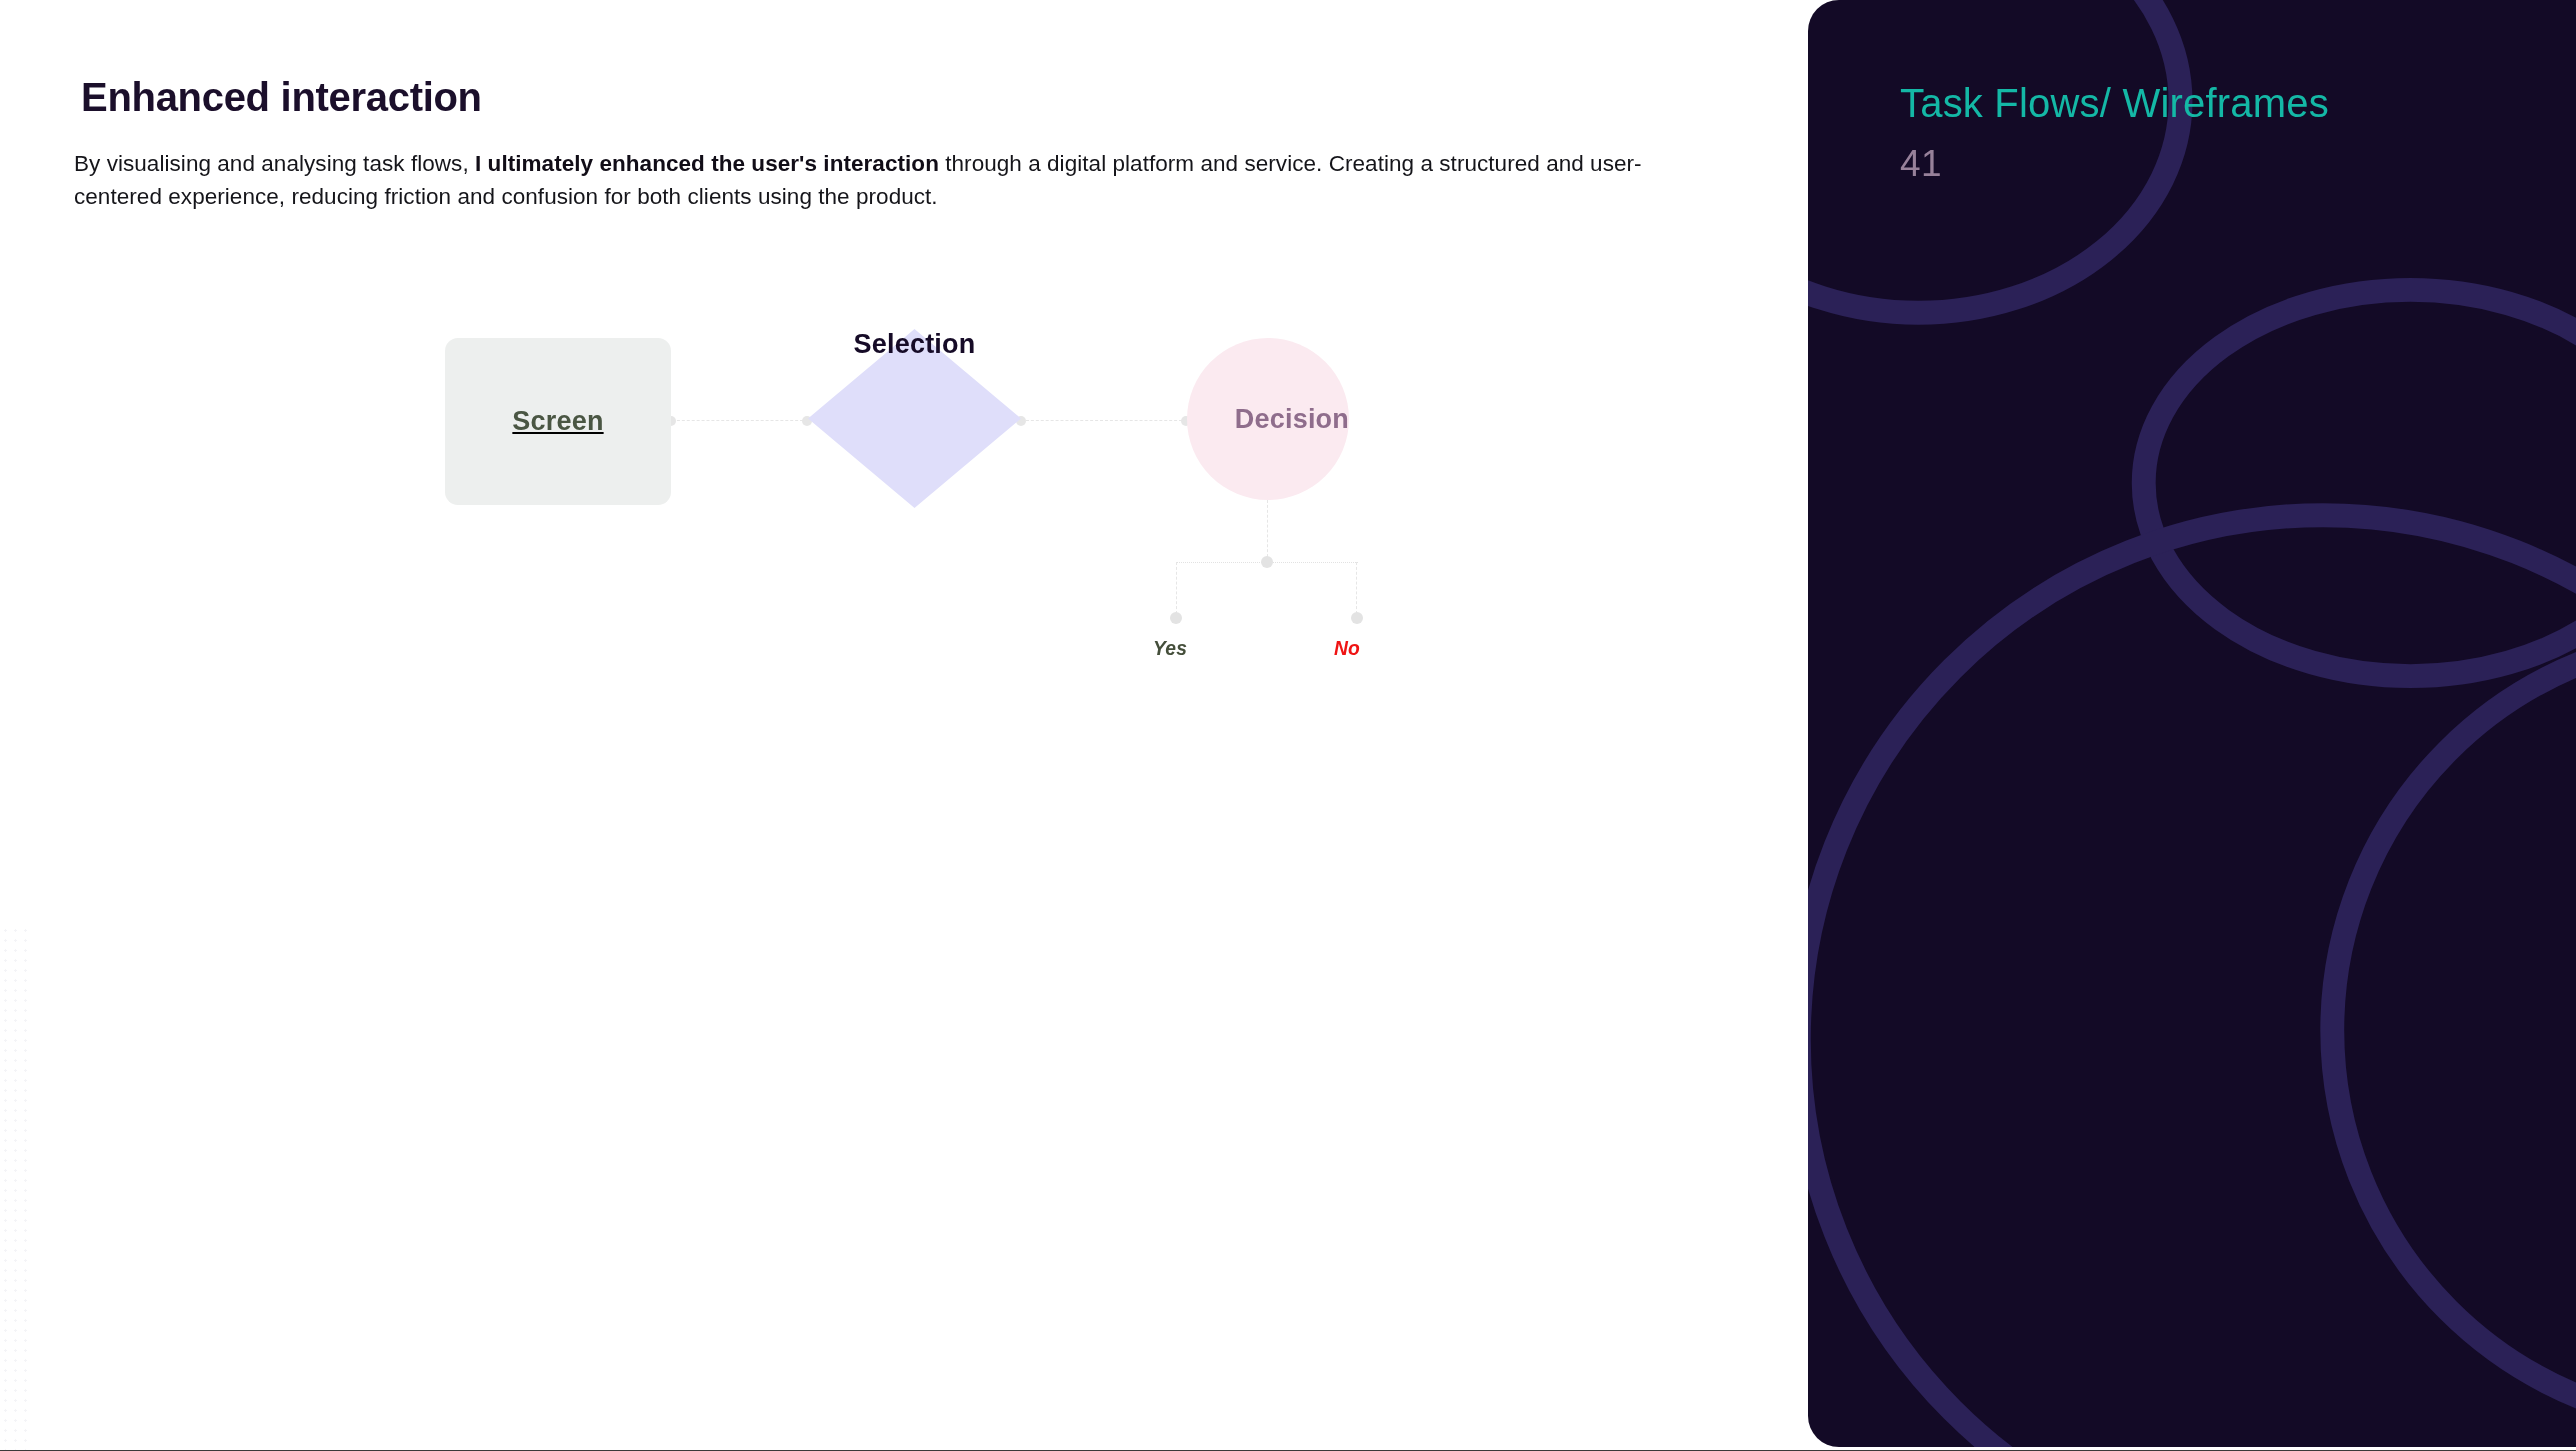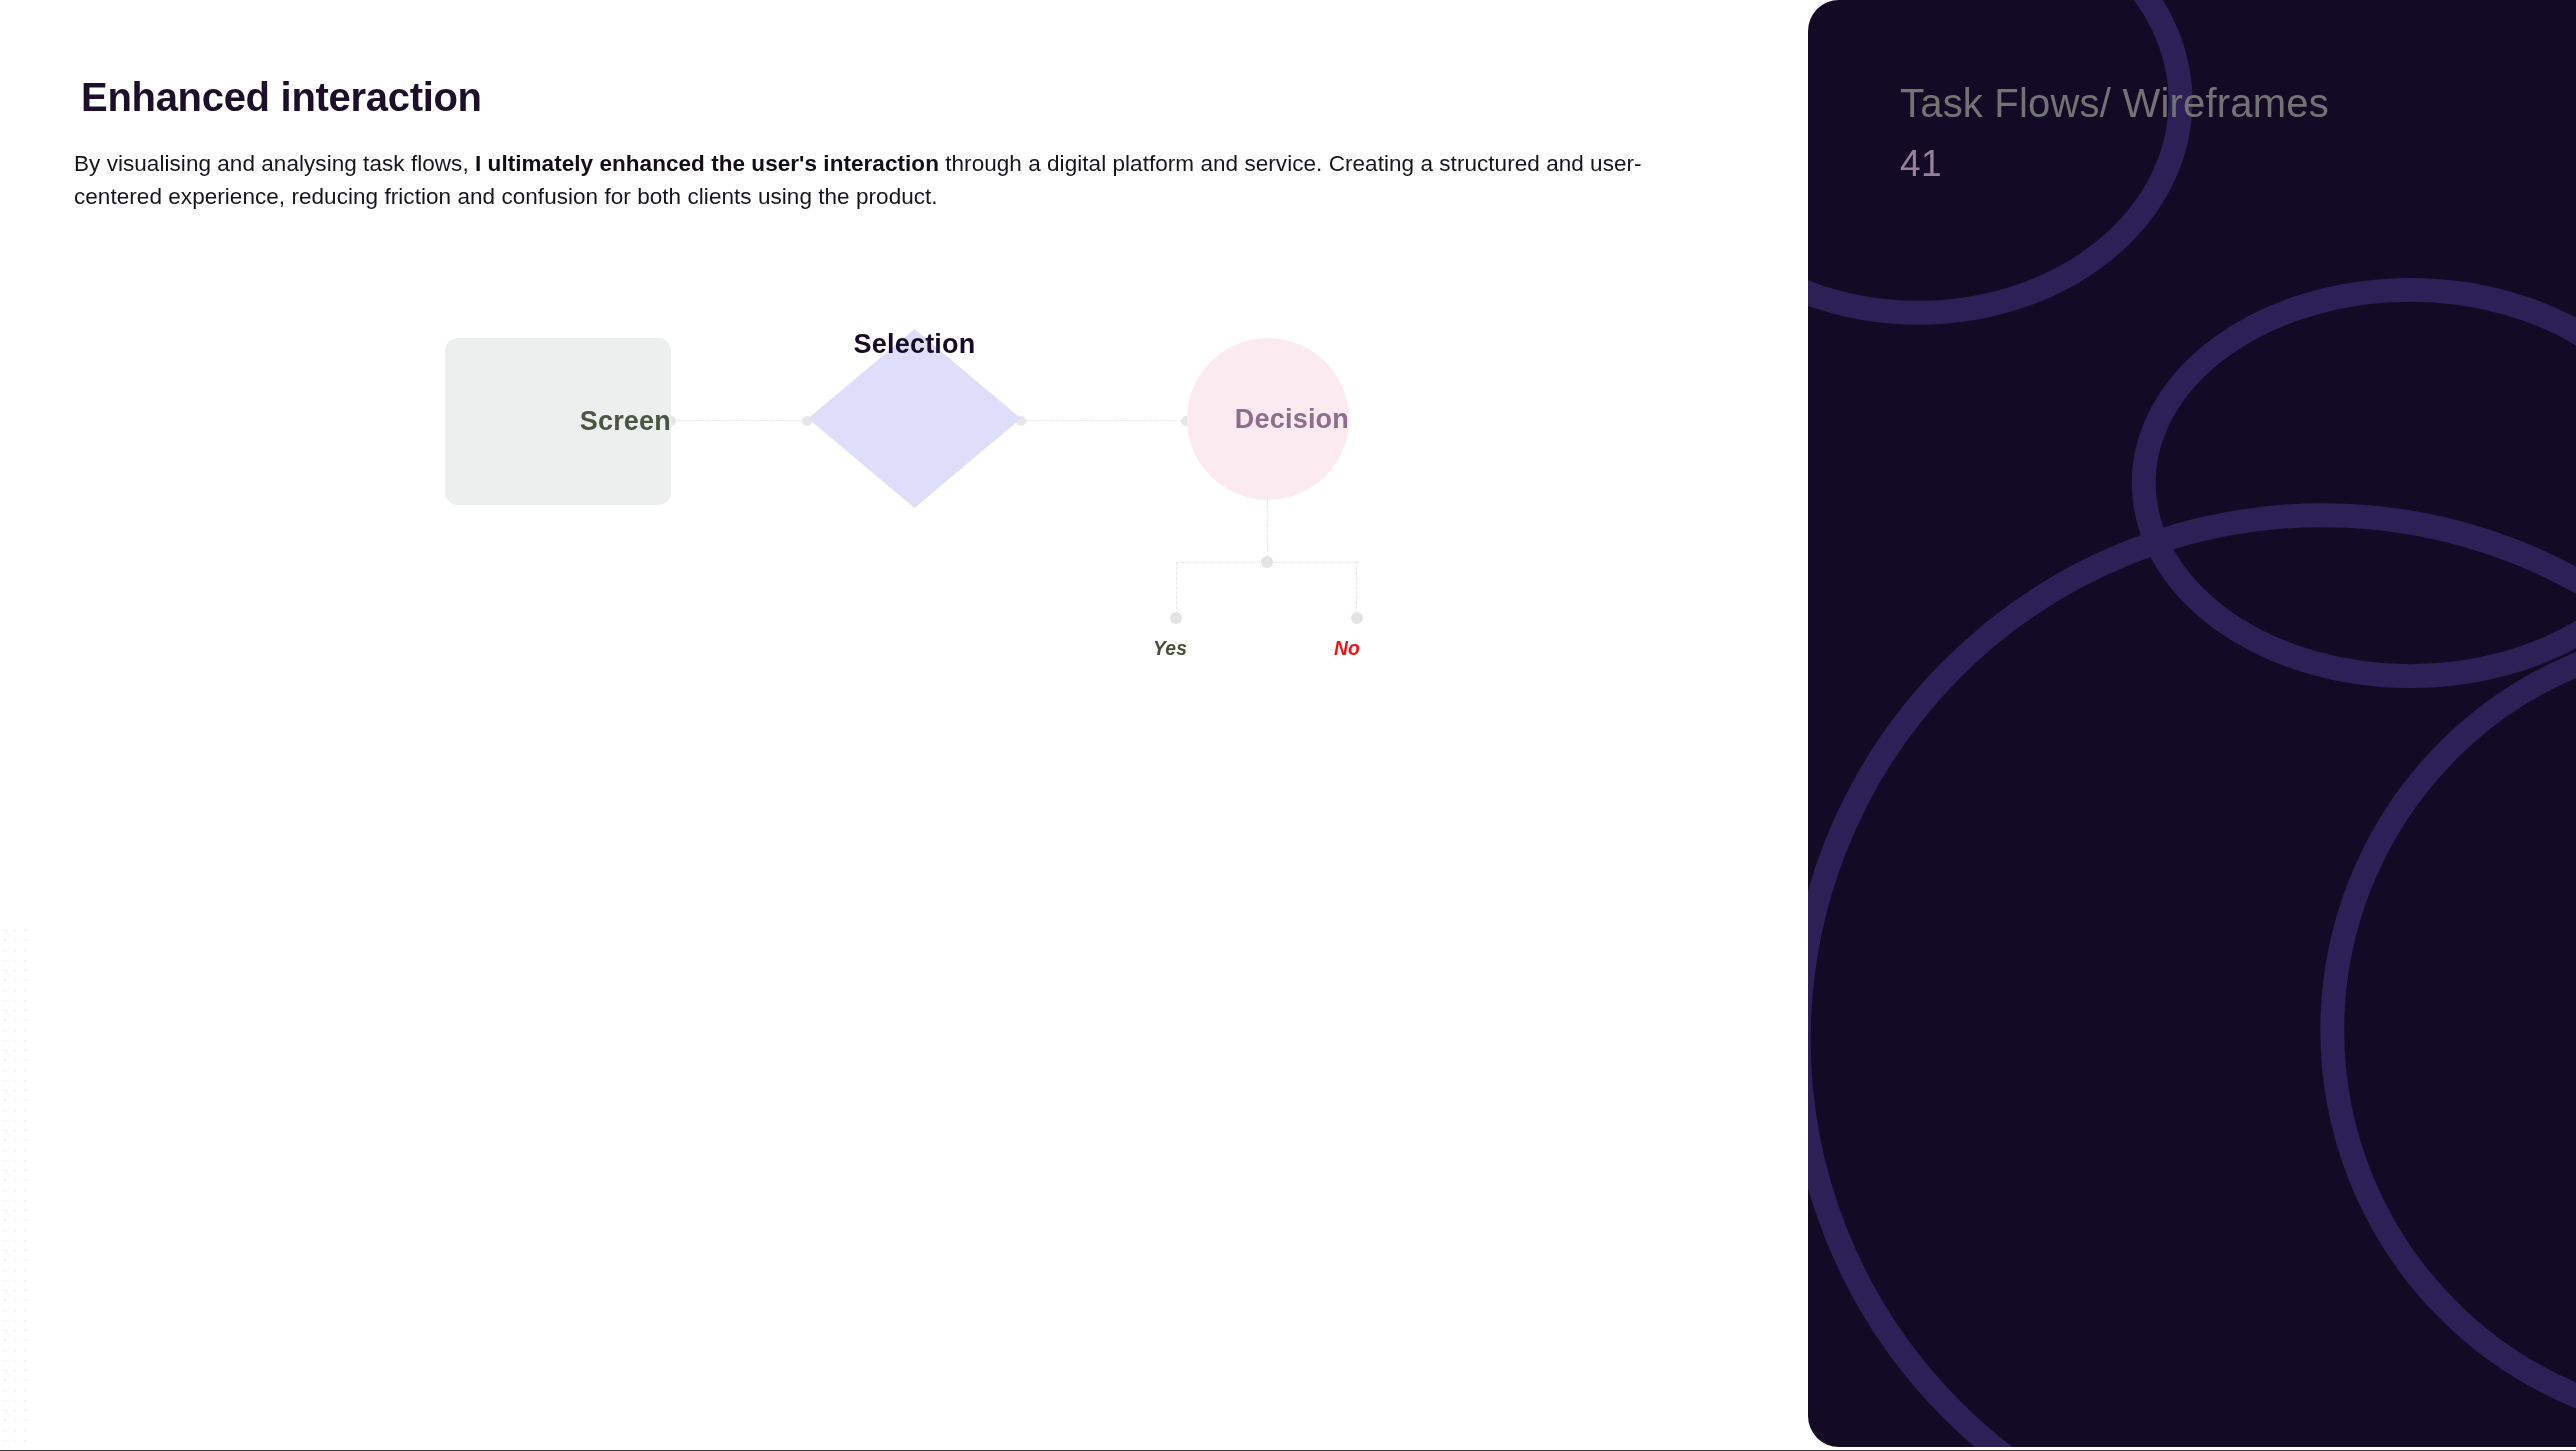--- a/index.html
+++ b/index.html
@@ -54,21 +54,21 @@
   }
 
   .flow-node { position:absolute; pointer-events:auto; }
 
   
   .node-screen {
     left:445px; top:338px;
     width:226px; height:167px;
     background:#edefee;
     border-radius:13px;
-    display:flex; align-items:center; justify-content:flex-end;
+    display:flex; align-items:center; justify-content:center;text-decoration:underline;
   }
   .node-screen .lbl {
     font-size:27px;
     font-weight:600;
     color:#4a5643;
     letter-spacing:0.2px;
   }
 
   
   .node-selection {
@@ -162,21 +162,21 @@
     border-radius:31px 0 0 31px;
     overflow:hidden;
   }
   .side-panel svg { position:absolute; left:0; top:0; }
 
   .panel-title {
     position:absolute;
     left:92px; top:81px;
     font-size:40px;
     font-weight:400;
-    color:#737373;
+    color:#14b8a6;
     letter-spacing:0.2px;
     white-space:nowrap;
     z-index:3;
   }
   .panel-number {
     position:absolute;
     left:92px; top:143px;
     font-size:37px;
     font-weight:400;
     color:#97819a;

